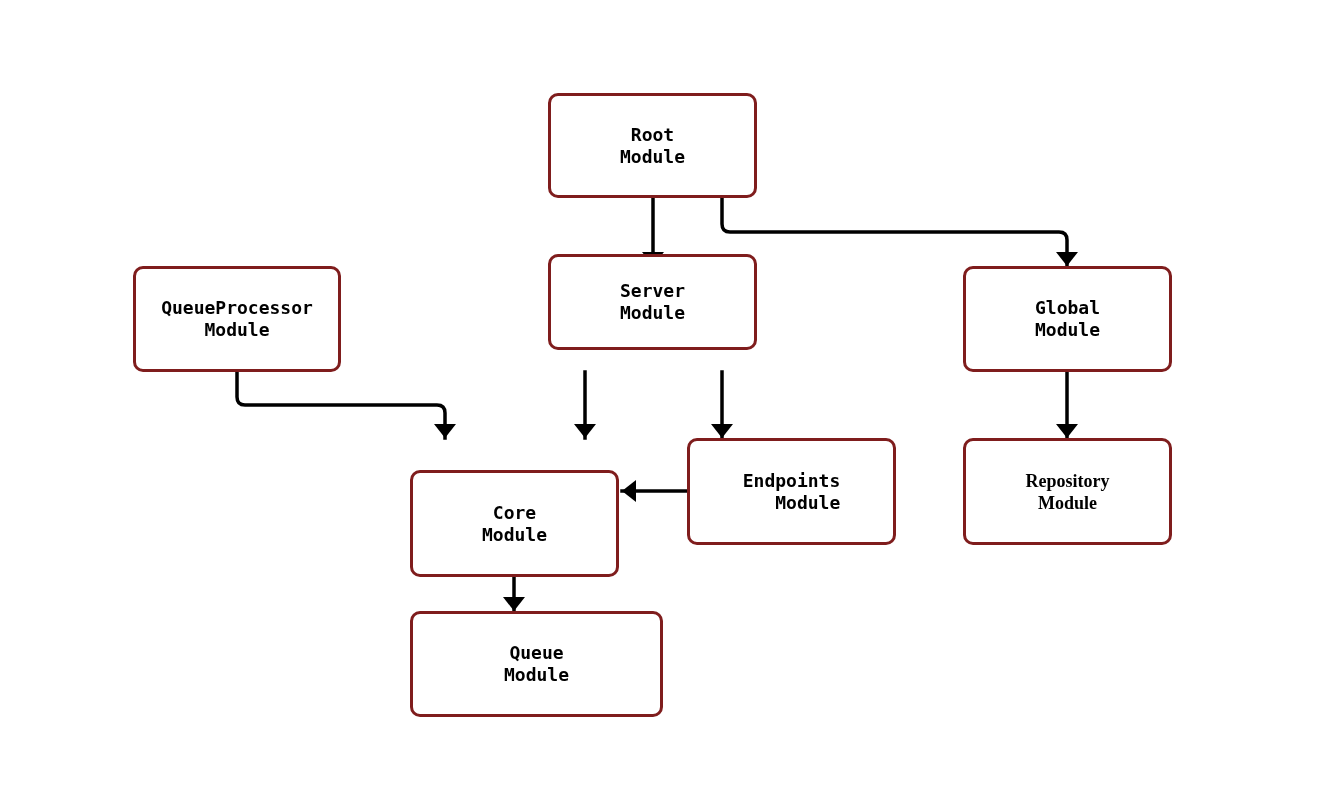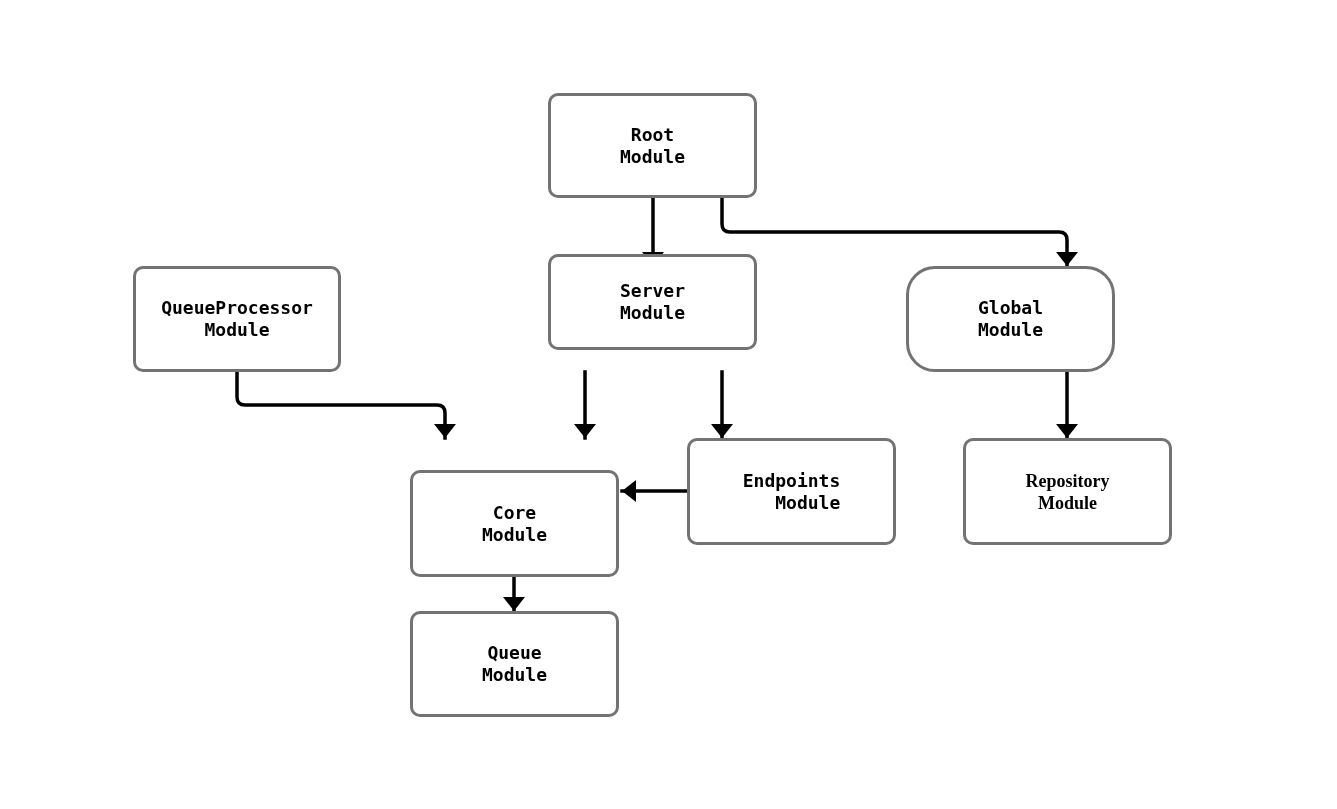--- a/index.html
+++ b/index.html
@@ -14,42 +14,42 @@
   #edge-layer {
     position: absolute;
     left: 0; top: 0;
     width: 1337px; height: 809px;
     pointer-events: none;
   }
   .node {
     position: absolute;
     box-sizing: border-box;
     background: #ffffff;
-    border: 3px solid #737373;
+    border: 3px solid #7f1d1d;
     border-radius: 10px;
     display: flex;
     align-items: center;
     justify-content: center;
     text-align: center;
     font-weight: bold;
     font-size: 18px;
     line-height: 22px;
     color: #000000;
     white-space: pre-line;
     z-index: 2;
   }
   
   #node-root          { left: 548px; top:  93px; width: 209px; height: 105px; }
   #node-queueprocessor{ left: 133px; top: 266px; width: 208px; height: 106px; }
   #node-server        { left: 548px; top: 254px; width: 209px; height: 96px; }
-  #node-global        { left: 906px; top: 266px; width: 209px; height: 106px; border-radius: 29px; }
+  #node-global        { left: 963px; top: 266px; width: 209px; height: 106px; }
   #node-core          { left: 410px; top: 438px; width: 209px; height: 107px; margin-top: 32px; }
   #node-endpoints     { left: 687px; top: 438px; width: 209px; height: 107px; text-align: right; }
   #node-repository    { left: 963px; top: 438px; width: 209px; height: 107px; font-family: Liberation Serif, serif; }
-  #node-queue         { left: 410px; top: 611px; width: 209px; height: 106px; }
+  #node-queue         { left: 410px; top: 611px; width: 253px; height: 106px; }
 </style>
 </head>
 <body>
 
 <div id="canvas">
 
   <svg id="edge-layer" width="1337" height="809" viewBox="0 0 1337 809" xmlns="http://www.w3.org/2000/svg">
     <defs>
       <marker id="arrowhead" viewBox="0 0 15 26" refX="14" refY="13" markerWidth="15" markerHeight="26" markerUnits="userSpaceOnUse" orient="auto">
         <path d="M0,2 L14,13 L0,24 z" fill="#000000"></path>

